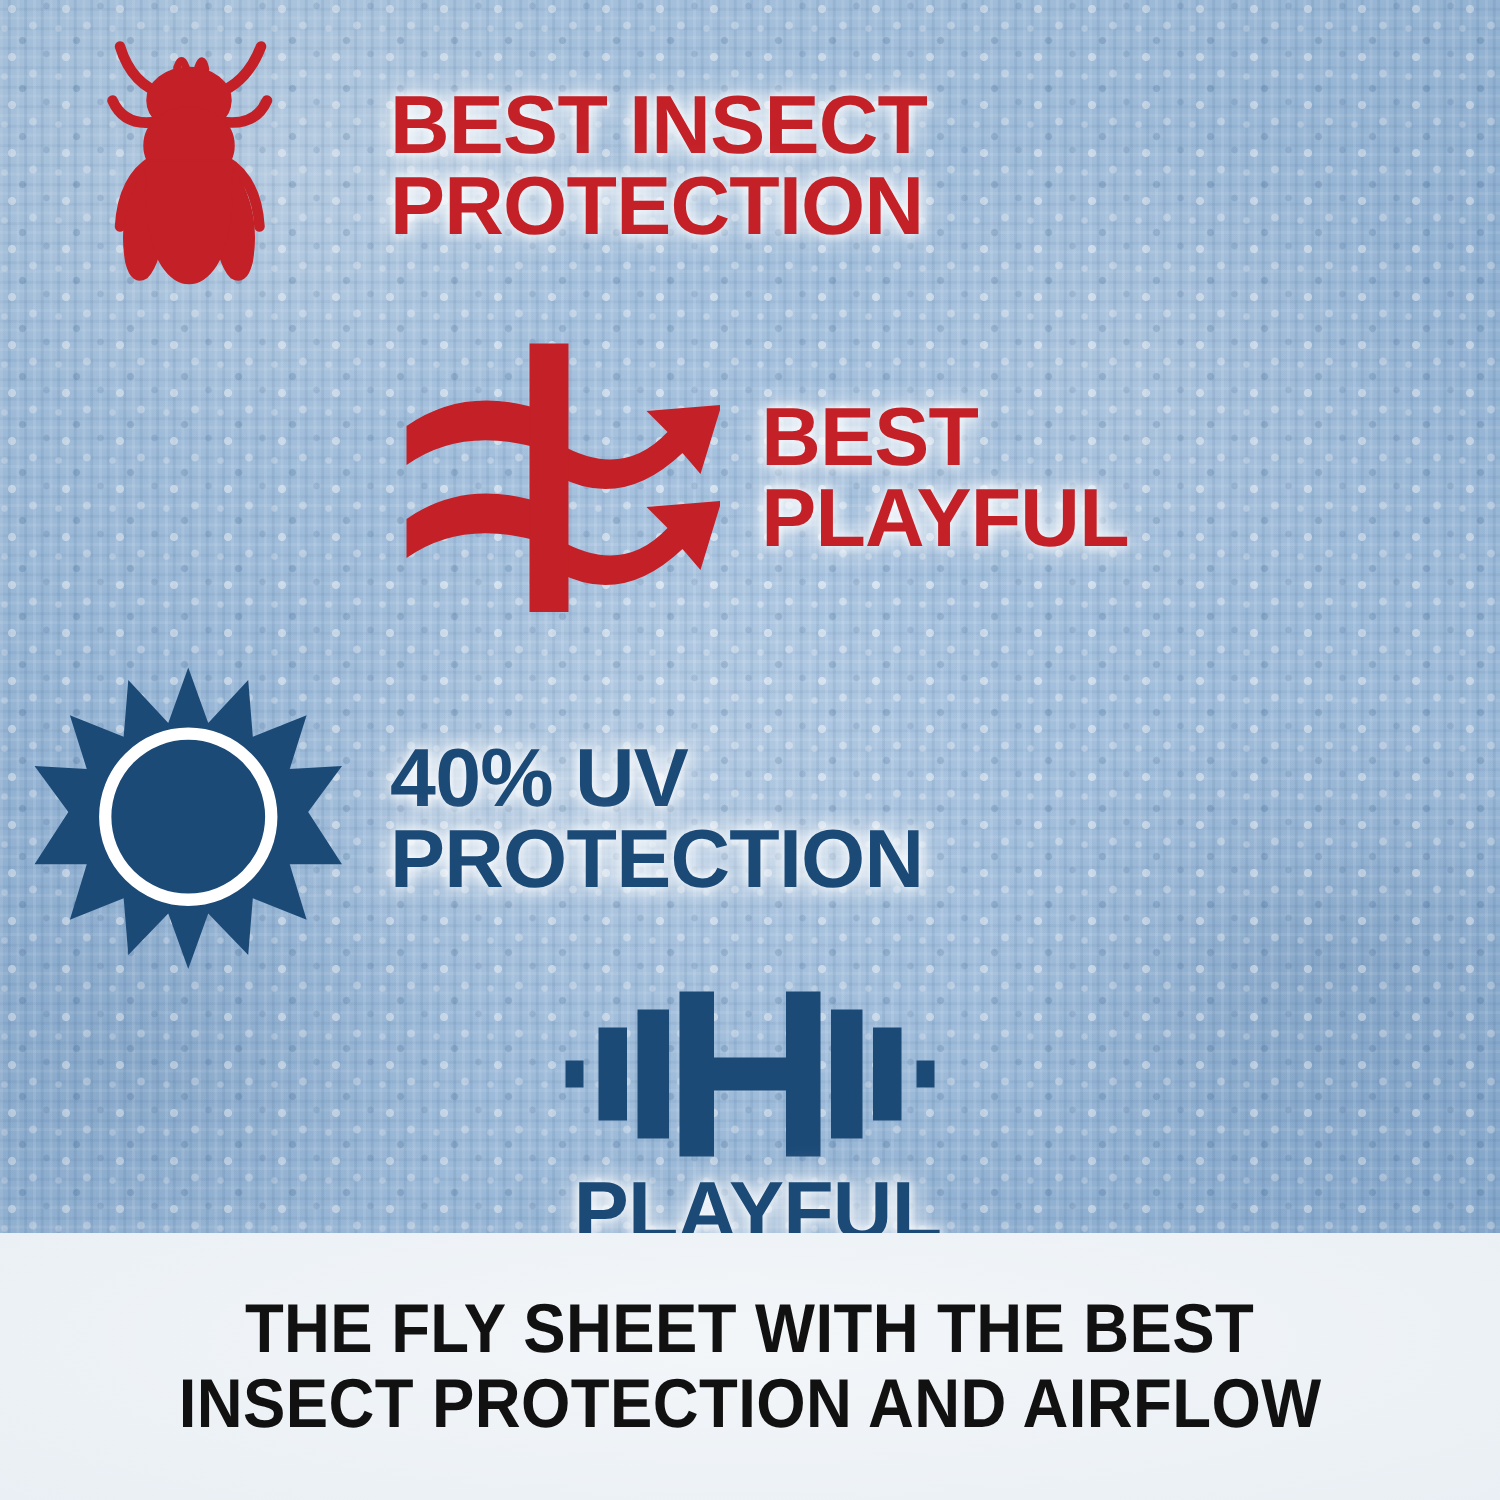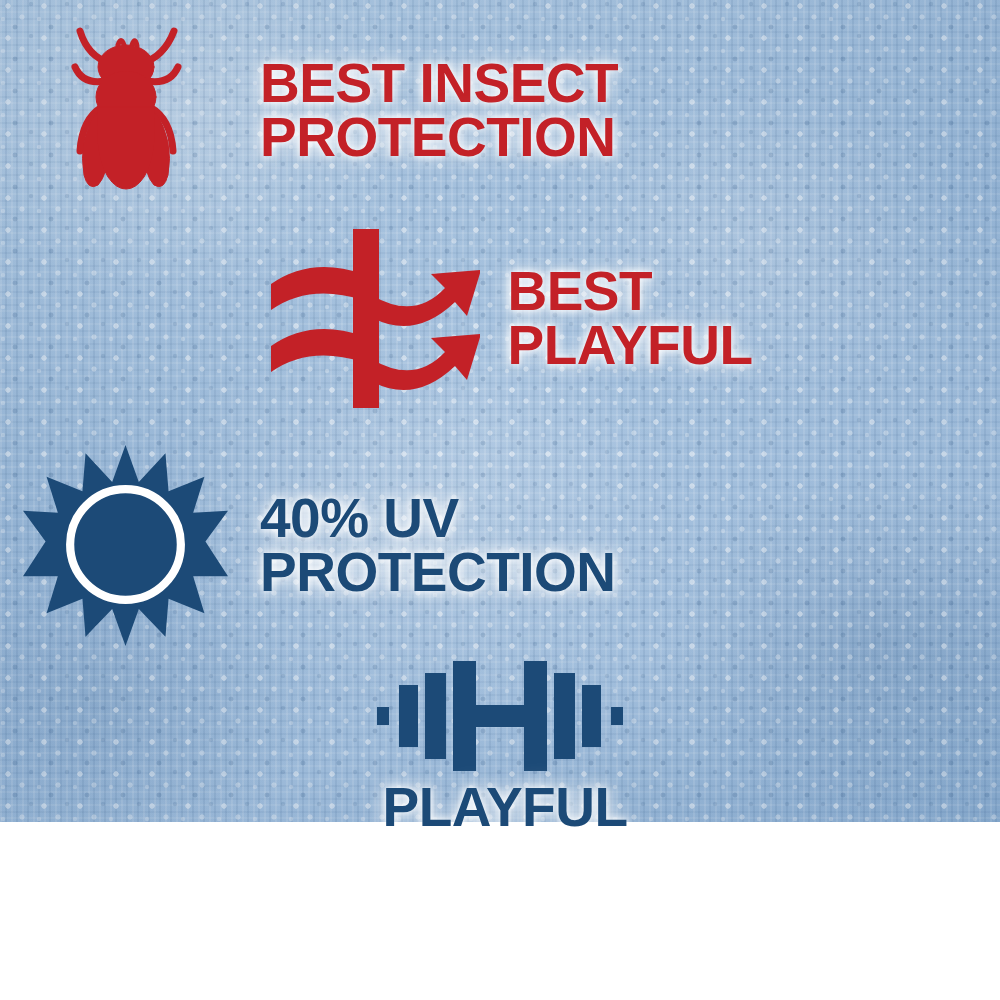--- a/index.html
+++ b/index.html
@@ -240,14 +240,18 @@
           </g>
         </svg>
       </div>
       <div class="text-cell">
         <span class="feat-line navy-text">PLAYFUL</span>
       </div>
     </div>
 
   </div>
 
+  <div class="caption-band">
+    <span class="caption-line">THE FLY SHEET WITH THE BEST</span>
+    <span class="caption-line">INSECT PROTECTION AND AIRFLOW</span>
+  </div>
 
 </div>
 
 </body></html>

